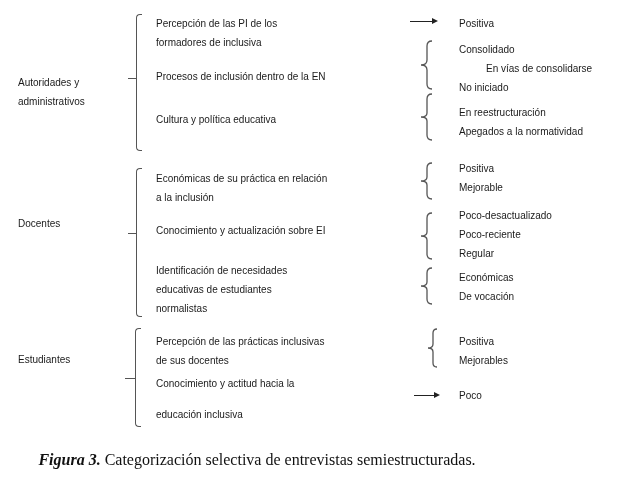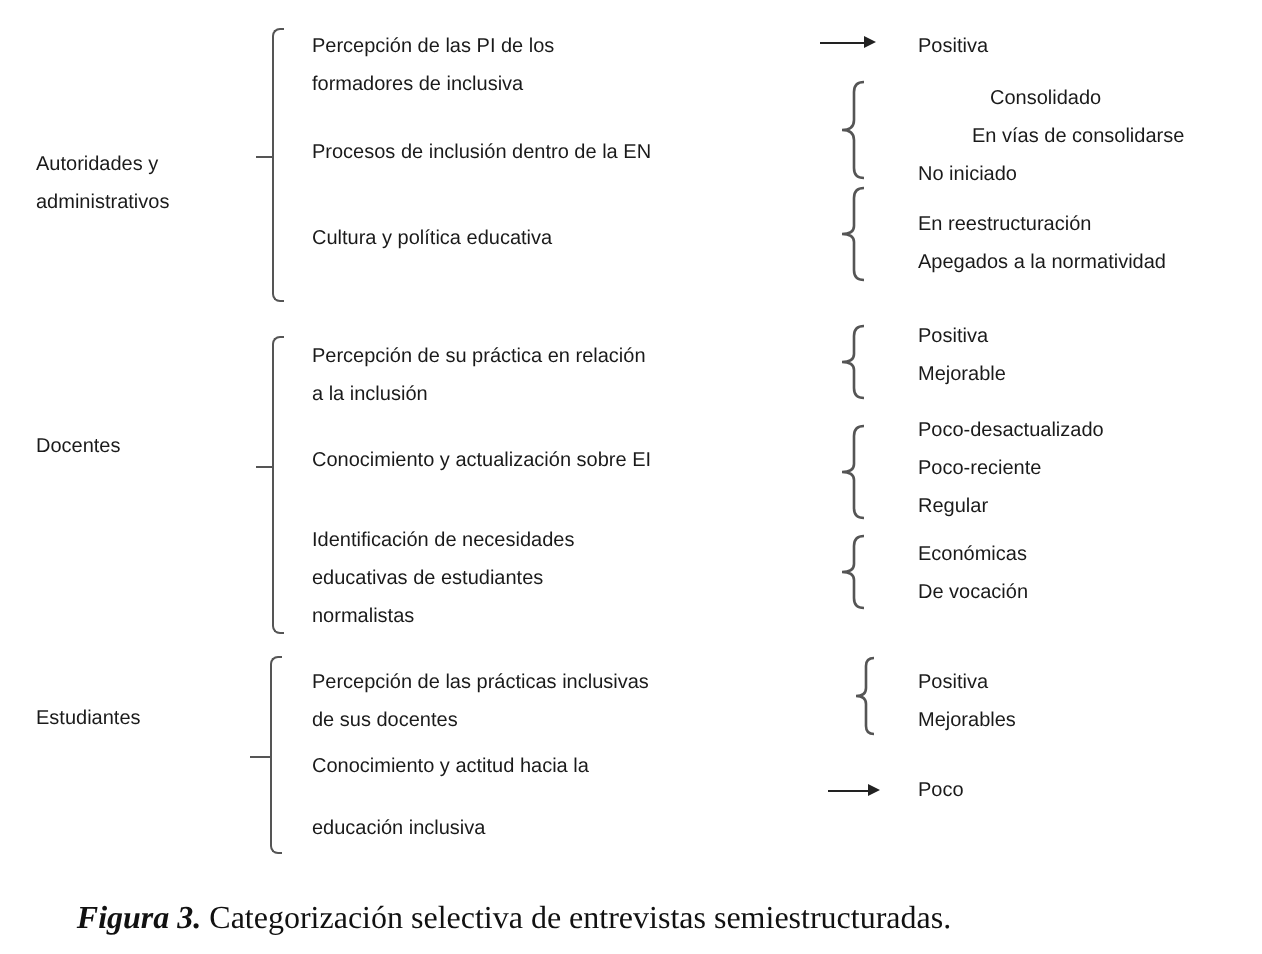--- a/index.html
+++ b/index.html
@@ -26,36 +26,36 @@
 
 <div class="t" style="left:156px;top:14px;">Percepción de las PI de los</div>
 <div class="t" style="left:156px;top:33px;">formadores de inclusiva</div>
 <div class="arrow" style="left:410px;top:21px;width:26px;"></div>
 <div class="t" style="left:459px;top:14px;">Positiva</div>
 
 <div class="t" style="left:156px;top:67px;">Procesos de inclusión dentro de la EN</div>
 <svg class="cbrace" style="left:420px;top:40px;" width="14" height="50" viewBox="0 0 14 50">
   <path d="M12,1 Q7,1 7,6 L7,20 Q7,25 1,25 Q7,25 7,30 L7,44 Q7,49 12,49" fill="none" stroke="#555" stroke-width="1.3"></path>
 </svg>
-<div class="t" style="left:459px;top:40px;margin-left:36px;">Consolidado</div>
+<div class="t" style="left:459px;top:40px;">Consolidado</div>
 <div class="t" style="left:459px;top:59px;margin-left:27px;">En vías de consolidarse</div>
 <div class="t" style="left:459px;top:78px;">No iniciado</div>
 
 <div class="t" style="left:156px;top:110px;">Cultura y política educativa</div>
 <svg class="cbrace" style="left:420px;top:93px;" width="14" height="48" viewBox="0 0 14 48">
   <path d="M12,1 Q7,1 7,6 L7,20 Q7,24 1,24 Q7,24 7,28 L7,42 Q7,47 12,47" fill="none" stroke="#555" stroke-width="1.3"></path>
 </svg>
 <div class="t" style="left:459px;top:103px;">En reestructuración</div>
 <div class="t" style="left:459px;top:122px;">Apegados a la normatividad</div>
 
 <div class="t" style="left:18px;top:214px;">Docentes</div>
 <div class="tick" style="left:128px;top:233px;width:8px;"></div>
 <div class="bracket" style="left:136px;top:168px;width:5px;height:147px;"></div>
 
-<div class="t" style="left:156px;top:169px;">Percepción de su práctica en relación</div>
+<div class="t" style="left:156px;top:169px;">Económicas de su práctica en relación</div>
 <div class="t" style="left:156px;top:188px;">a la inclusión</div>
 <svg class="cbrace" style="left:420px;top:162px;" width="14" height="38" viewBox="0 0 14 38">
   <path d="M12,1 Q7,1 7,6 L7,15 Q7,19 1,19 Q7,19 7,23 L7,32 Q7,37 12,37" fill="none" stroke="#555" stroke-width="1.3"></path>
 </svg>
 <div class="t" style="left:459px;top:159px;">Positiva</div>
 <div class="t" style="left:459px;top:178px;">Mejorable</div>
 
 <div class="t" style="left:156px;top:221px;">Conocimiento y actualización sobre EI</div>
 <svg class="cbrace" style="left:420px;top:212px;" width="14" height="48" viewBox="0 0 14 48">
   <path d="M12,1 Q7,1 7,6 L7,20 Q7,24 1,24 Q7,24 7,28 L7,42 Q7,47 12,47" fill="none" stroke="#555" stroke-width="1.3"></path>

